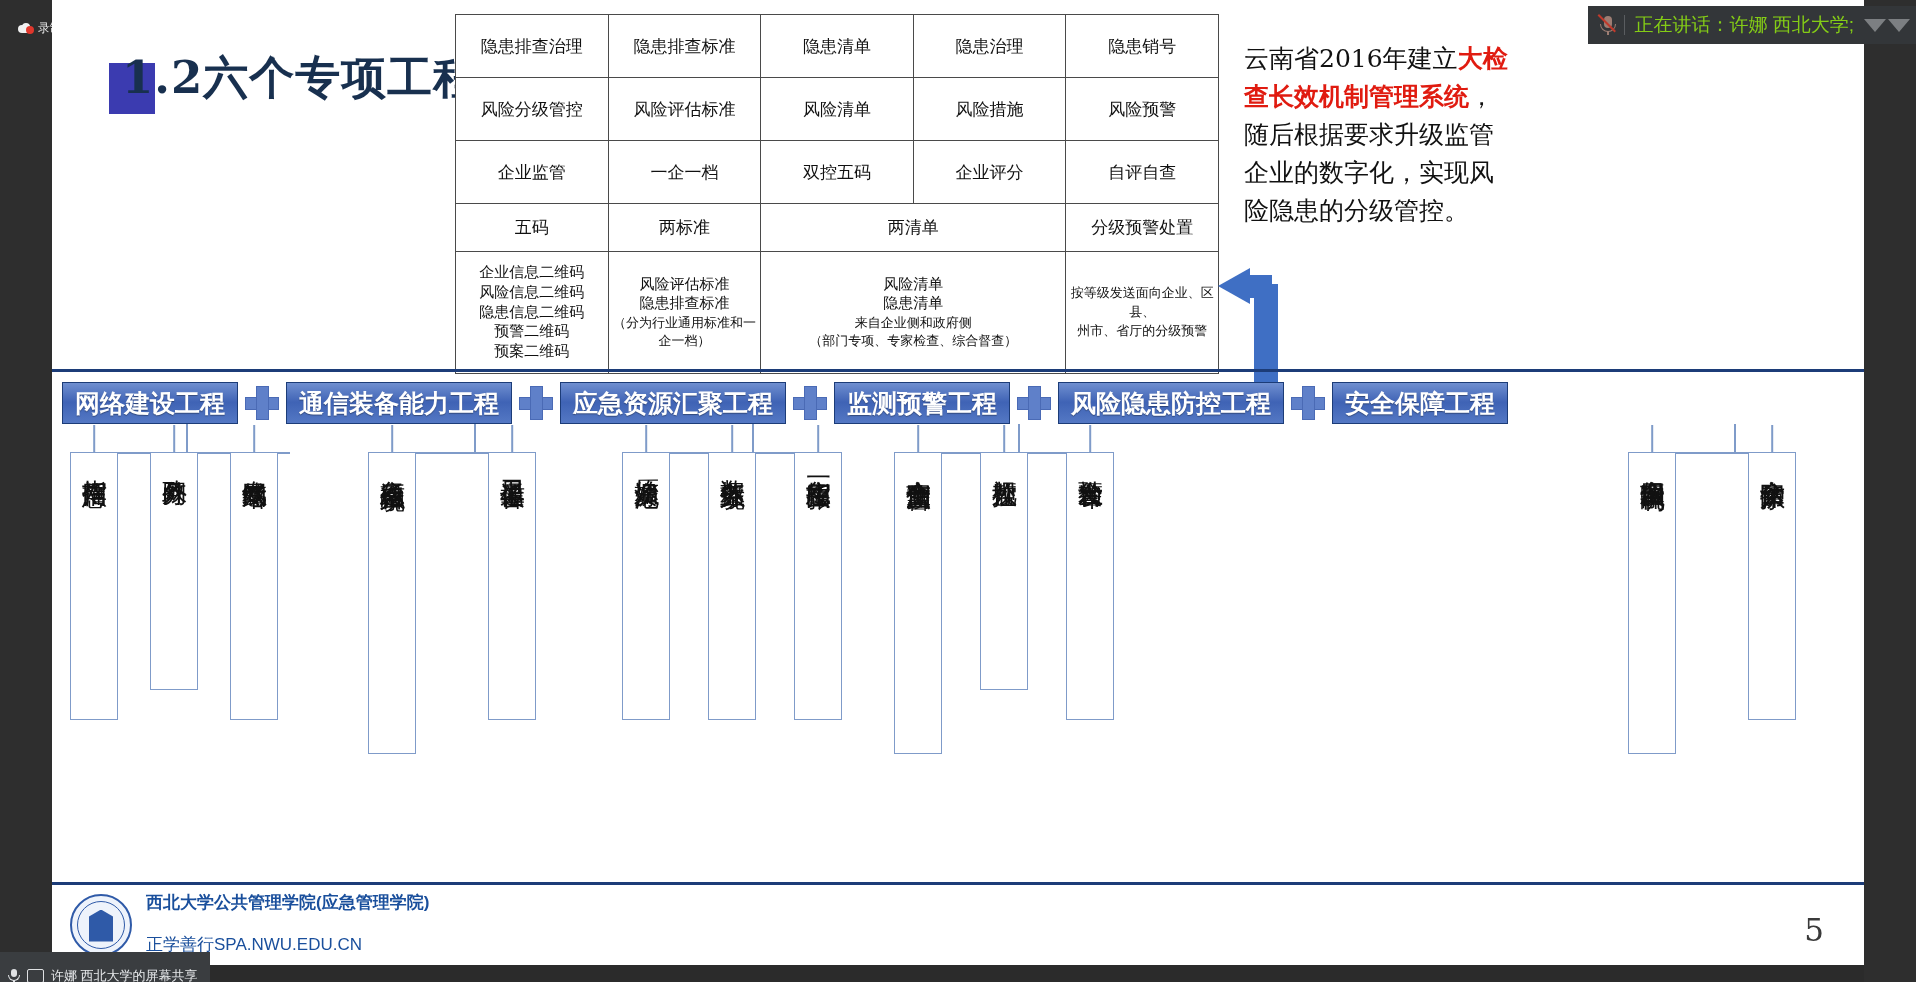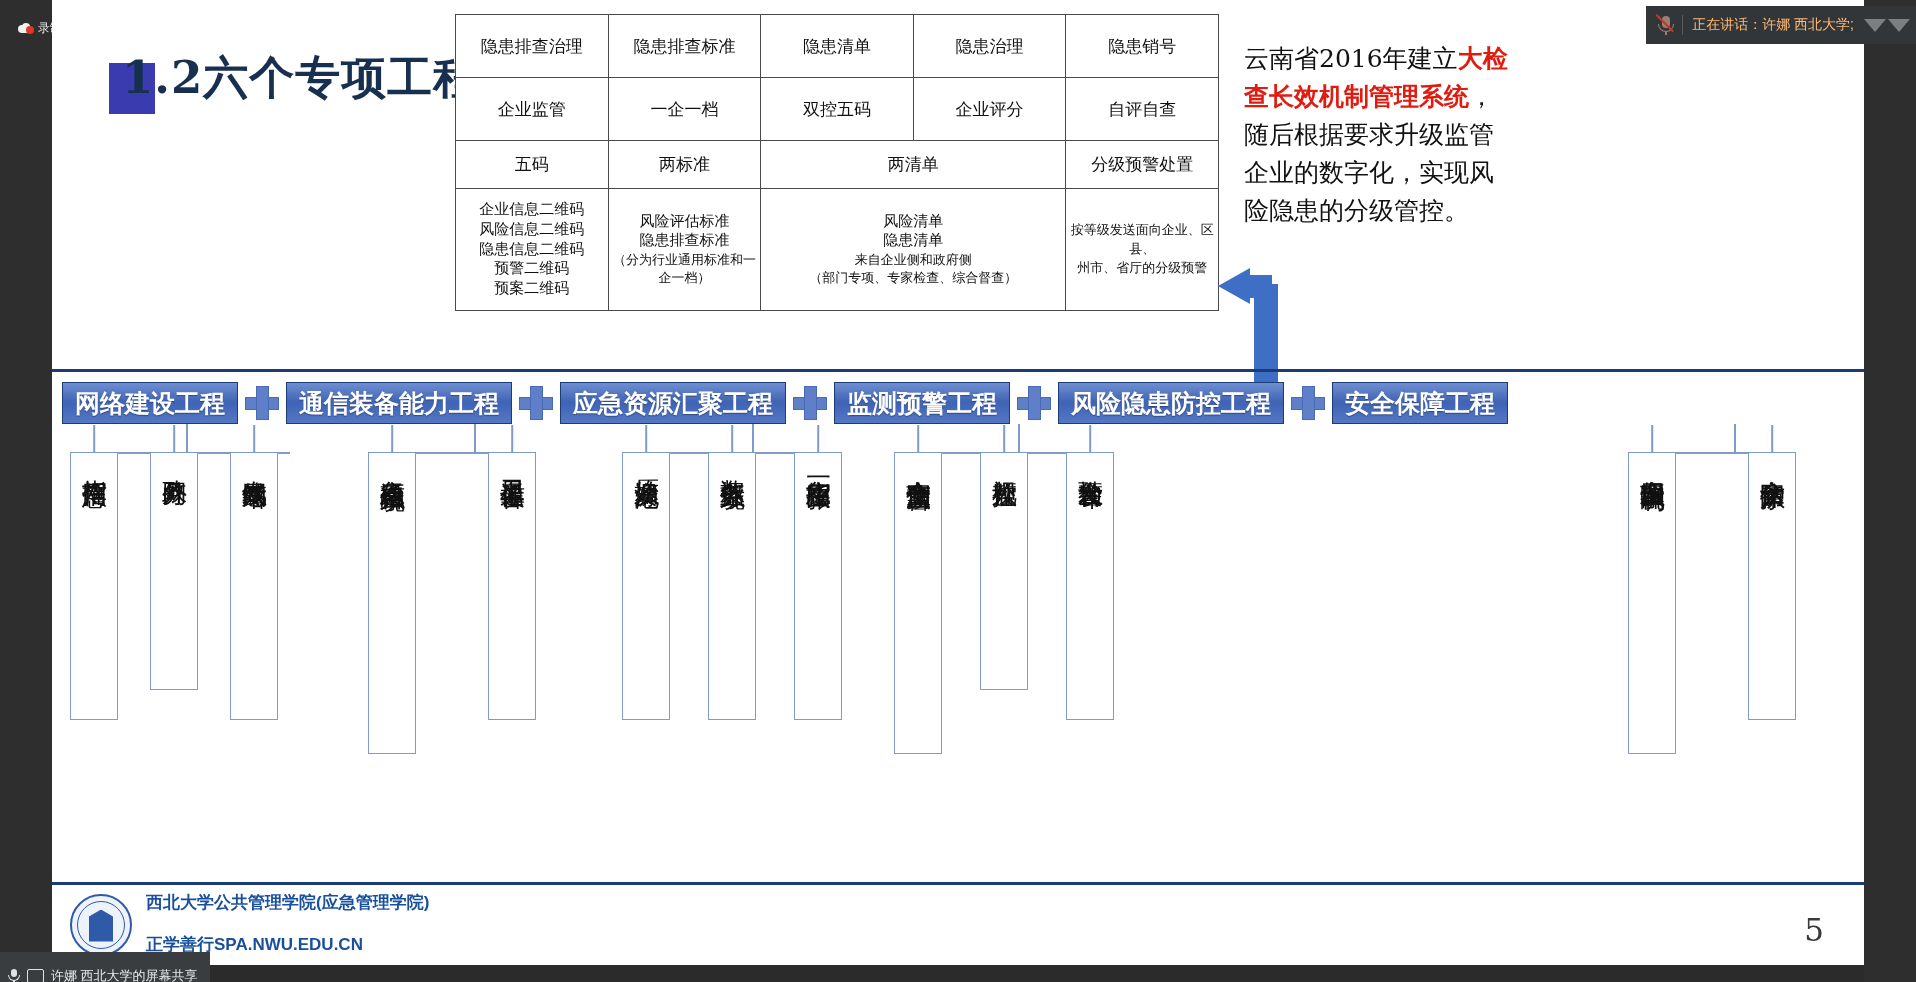--- a/index.html
+++ b/index.html
@@ -104,21 +104,21 @@
     background: #c0392b;
     transform: rotate(45deg);
     transform-origin: 0 0;
   }
   .pill-sep {
     width: 1px; height: 20px;
     background: #5a5d60;
     margin: 0 9px 0 6px;
   }
   .speaker-text {
-    color: #fdba74; font-size: 14px; white-space: nowrap;
+    color: #84cc16; font-size: 19px; white-space: nowrap;
   }
   .chevrons {
     margin-left: 10px;
     display: flex; gap: 2px; opacity: .55;
   }
   .chev {
     width: 0; height: 0;
     border-left: 11px solid transparent;
     border-right: 11px solid transparent;
     border-top: 13px solid #b9bcbe;
@@ -325,21 +325,21 @@
     width: 24px; height: 32px;
     background: #2f5aa8;
     clip-path: polygon(50% 0%, 100% 22%, 100% 100%, 0% 100%, 0% 22%);
   }
   .foot-text { line-height: 1.25; }
   .foot-line1 {
     font-size: 17px; font-weight: 700; color: #1a4f9c;
     white-space: nowrap;
   }
   .foot-line2 {
-    font-size: 17px; font-weight: 700; color: #1a4f9c;
+    font-size: 17px; font-weight: 400; color: #1a4f9c;
     white-space: nowrap; margin-top: 21px;
   }
   .page-num {
     position: absolute;
     right: 40px; top: 912px;
     font-family: "DejaVu Serif","Liberation Serif",serif;
     font-size: 31px; color: #3a3a3a;
   }
 
   
@@ -388,20 +388,27 @@
     <div class="slide-title">1.2六个专项工程</div>
 
     <table class="tbl">
       <tbody>
           <tr class="r1">
         <td>隐患排查治理</td>
         <td>隐患排查标准</td>
         <td>隐患清单</td>
         <td>隐患治理</td>
         <td>隐患销号</td>
+      </tr>
+      <tr class="r2">
+        <td>风险分级管控</td>
+        <td>风险评估标准</td>
+        <td>风险清单</td>
+        <td>风险措施</td>
+        <td>风险预警</td>
       </tr>
       <tr class="r3">
         <td>企业监管</td>
         <td>一企一档</td>
         <td>双控五码</td>
         <td>企业评分</td>
         <td>自评自查</td>
       </tr>
       <tr class="r4">
         <td>五码</td>

